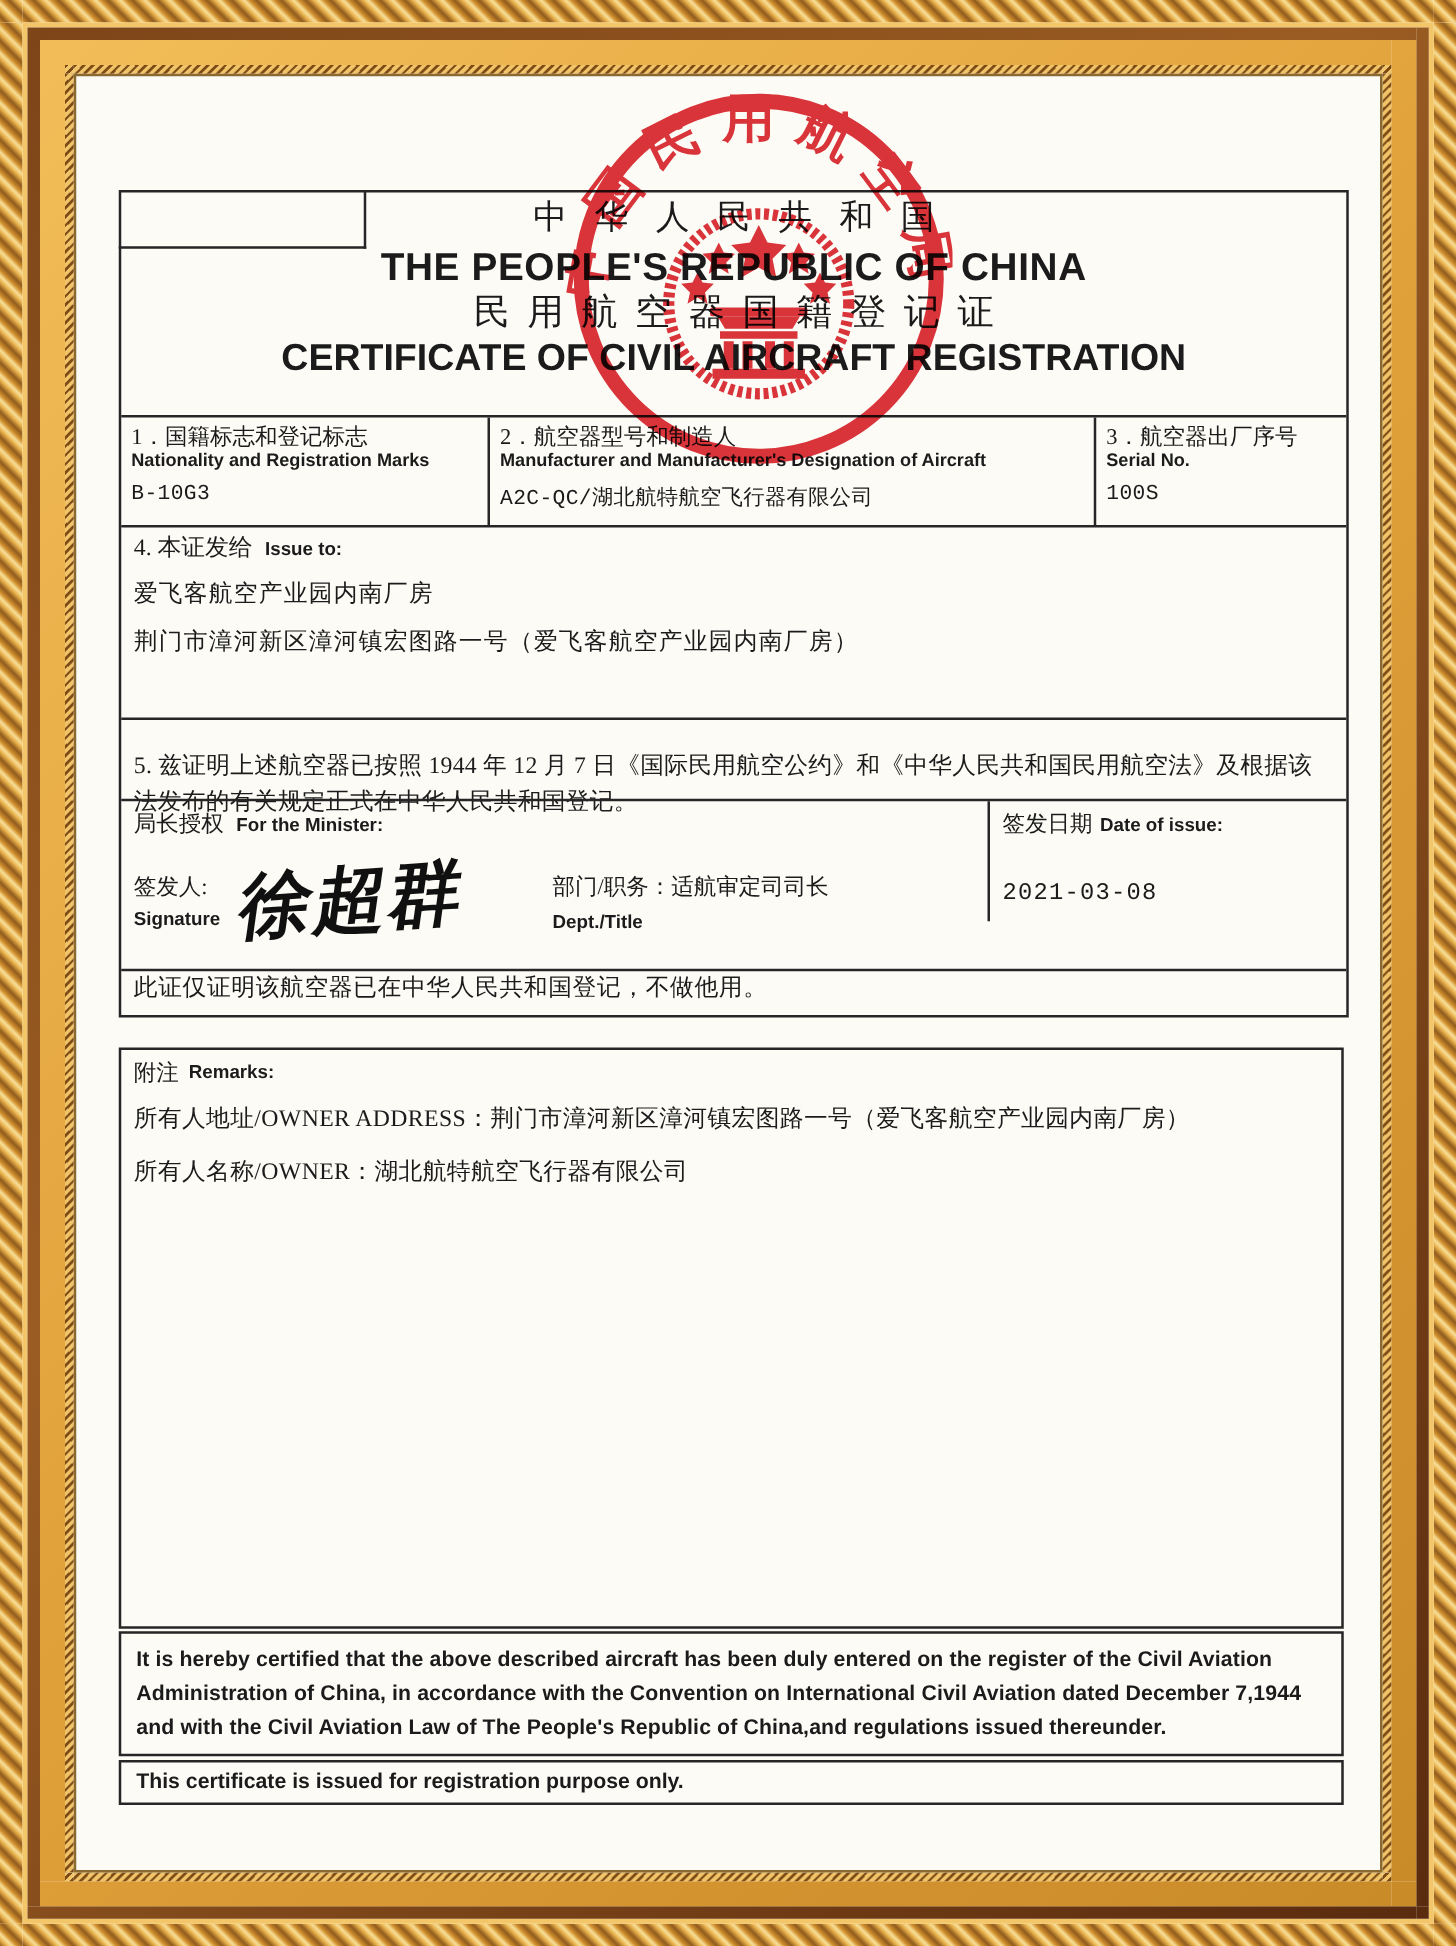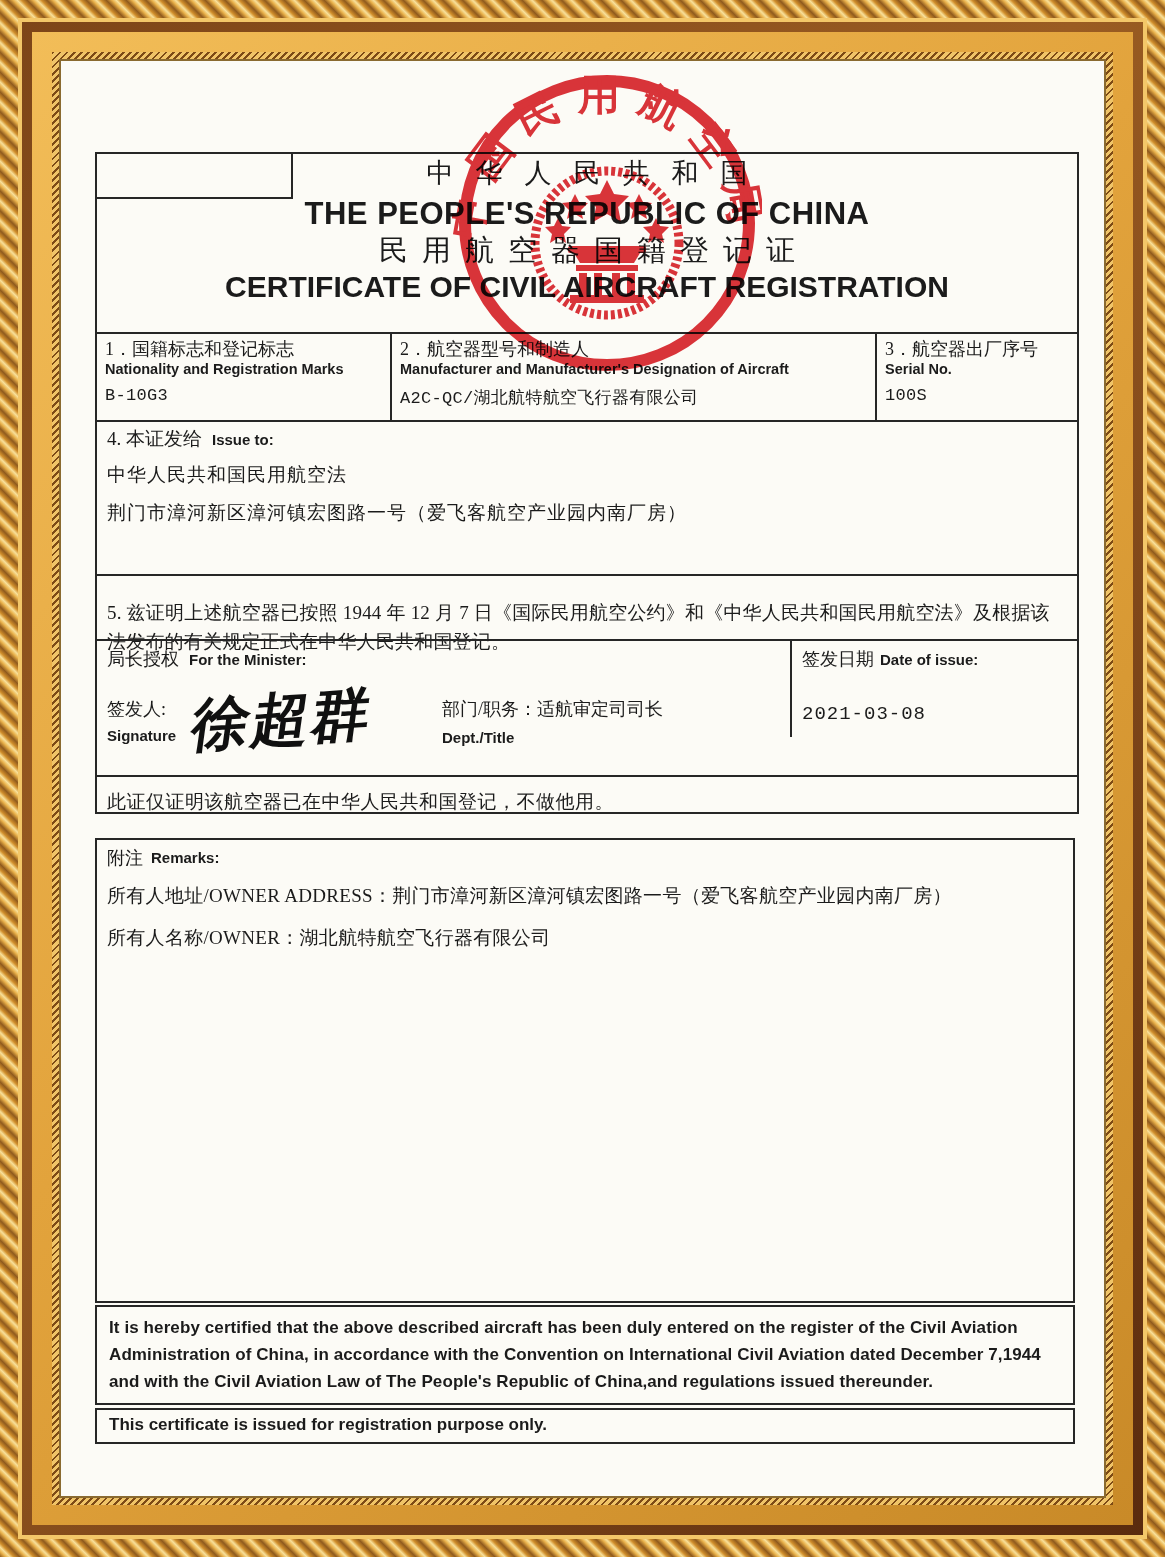--- a/index.html
+++ b/index.html
@@ -75,21 +75,21 @@
   .signature{position:absolute;left:95px;top:40px;font-size:58px;font-weight:bold;
              transform:rotate(-4deg) skewX(-12deg);letter-spacing:2px;color:#101010;}
   .dept{position:absolute;left:345px;top:58px;}
   .dept .lab-cn{font-size:18px;}
   .dept .lab-en{font-size:15px;margin-top:10px;}
   .date-head{position:absolute;left:10px;top:8px;display:flex;align-items:baseline;gap:6px;}
   .date-head .lab-cn{font-size:18px;}
   .date-head .lab-en{font-size:15px;}
   .date-val{position:absolute;left:10px;top:62px;font-size:19px;letter-spacing:1px;}
 
-  .row-note{top:621px;height:37px;padding:12px 10px;box-sizing:border-box;}
+  .row-note{top:621px;height:37px;padding:0 10px;box-sizing:border-box;}
   .note-text{font-size:19px;letter-spacing:.5px;}
 
   
   .remarks-box{left:95px;top:838px;width:980px;height:465px;padding:8px 10px;box-sizing:border-box;}
   .remarks-head{display:flex;align-items:flex-start;gap:8px;}
   .remarks-head .lab-cn{font-size:18px;}
   .remarks-head .lab-en{font-size:15px;}
   .remarks-line{font-size:19px;margin-top:12px;line-height:1.6;letter-spacing:.3px;}
 
   .english-box{left:95px;top:1305px;width:980px;height:100px;padding:7px 12px;box-sizing:border-box;}
@@ -142,21 +142,21 @@
         <div class="lab-en en-bold">Serial No.</div>
         <div class="val typew">100S</div>
       </div>
     </div>
 
     <div class="row row-issue">
       <div class="issue-head">
         <span class="lab-cn cn">4. 本证发给</span>
         <span class="lab-en en-bold">Issue to:</span>
       </div>
-      <div class="issue-line cn">中华人民共和国民用航空法</div>
+      <div class="issue-line cn">爱飞客航空产业园内南厂房</div>
       <div class="issue-line cn">荆门市漳河新区漳河镇宏图路一号（爱飞客航空产业园内南厂房）</div>
     </div>
 
     <div class="row row-clause">
       <div class="clause-text cn">5. 兹证明上述航空器已按照 1944 年 12 月 7 日《国际民用航空公约》和《中华人民共和国民用航空法》及根据该法发布的有关规定正式在中华人民共和国登记。</div>
     </div>
 
     <div class="row row-minister">
       <div class="m-left">
         <div class="m-head">

